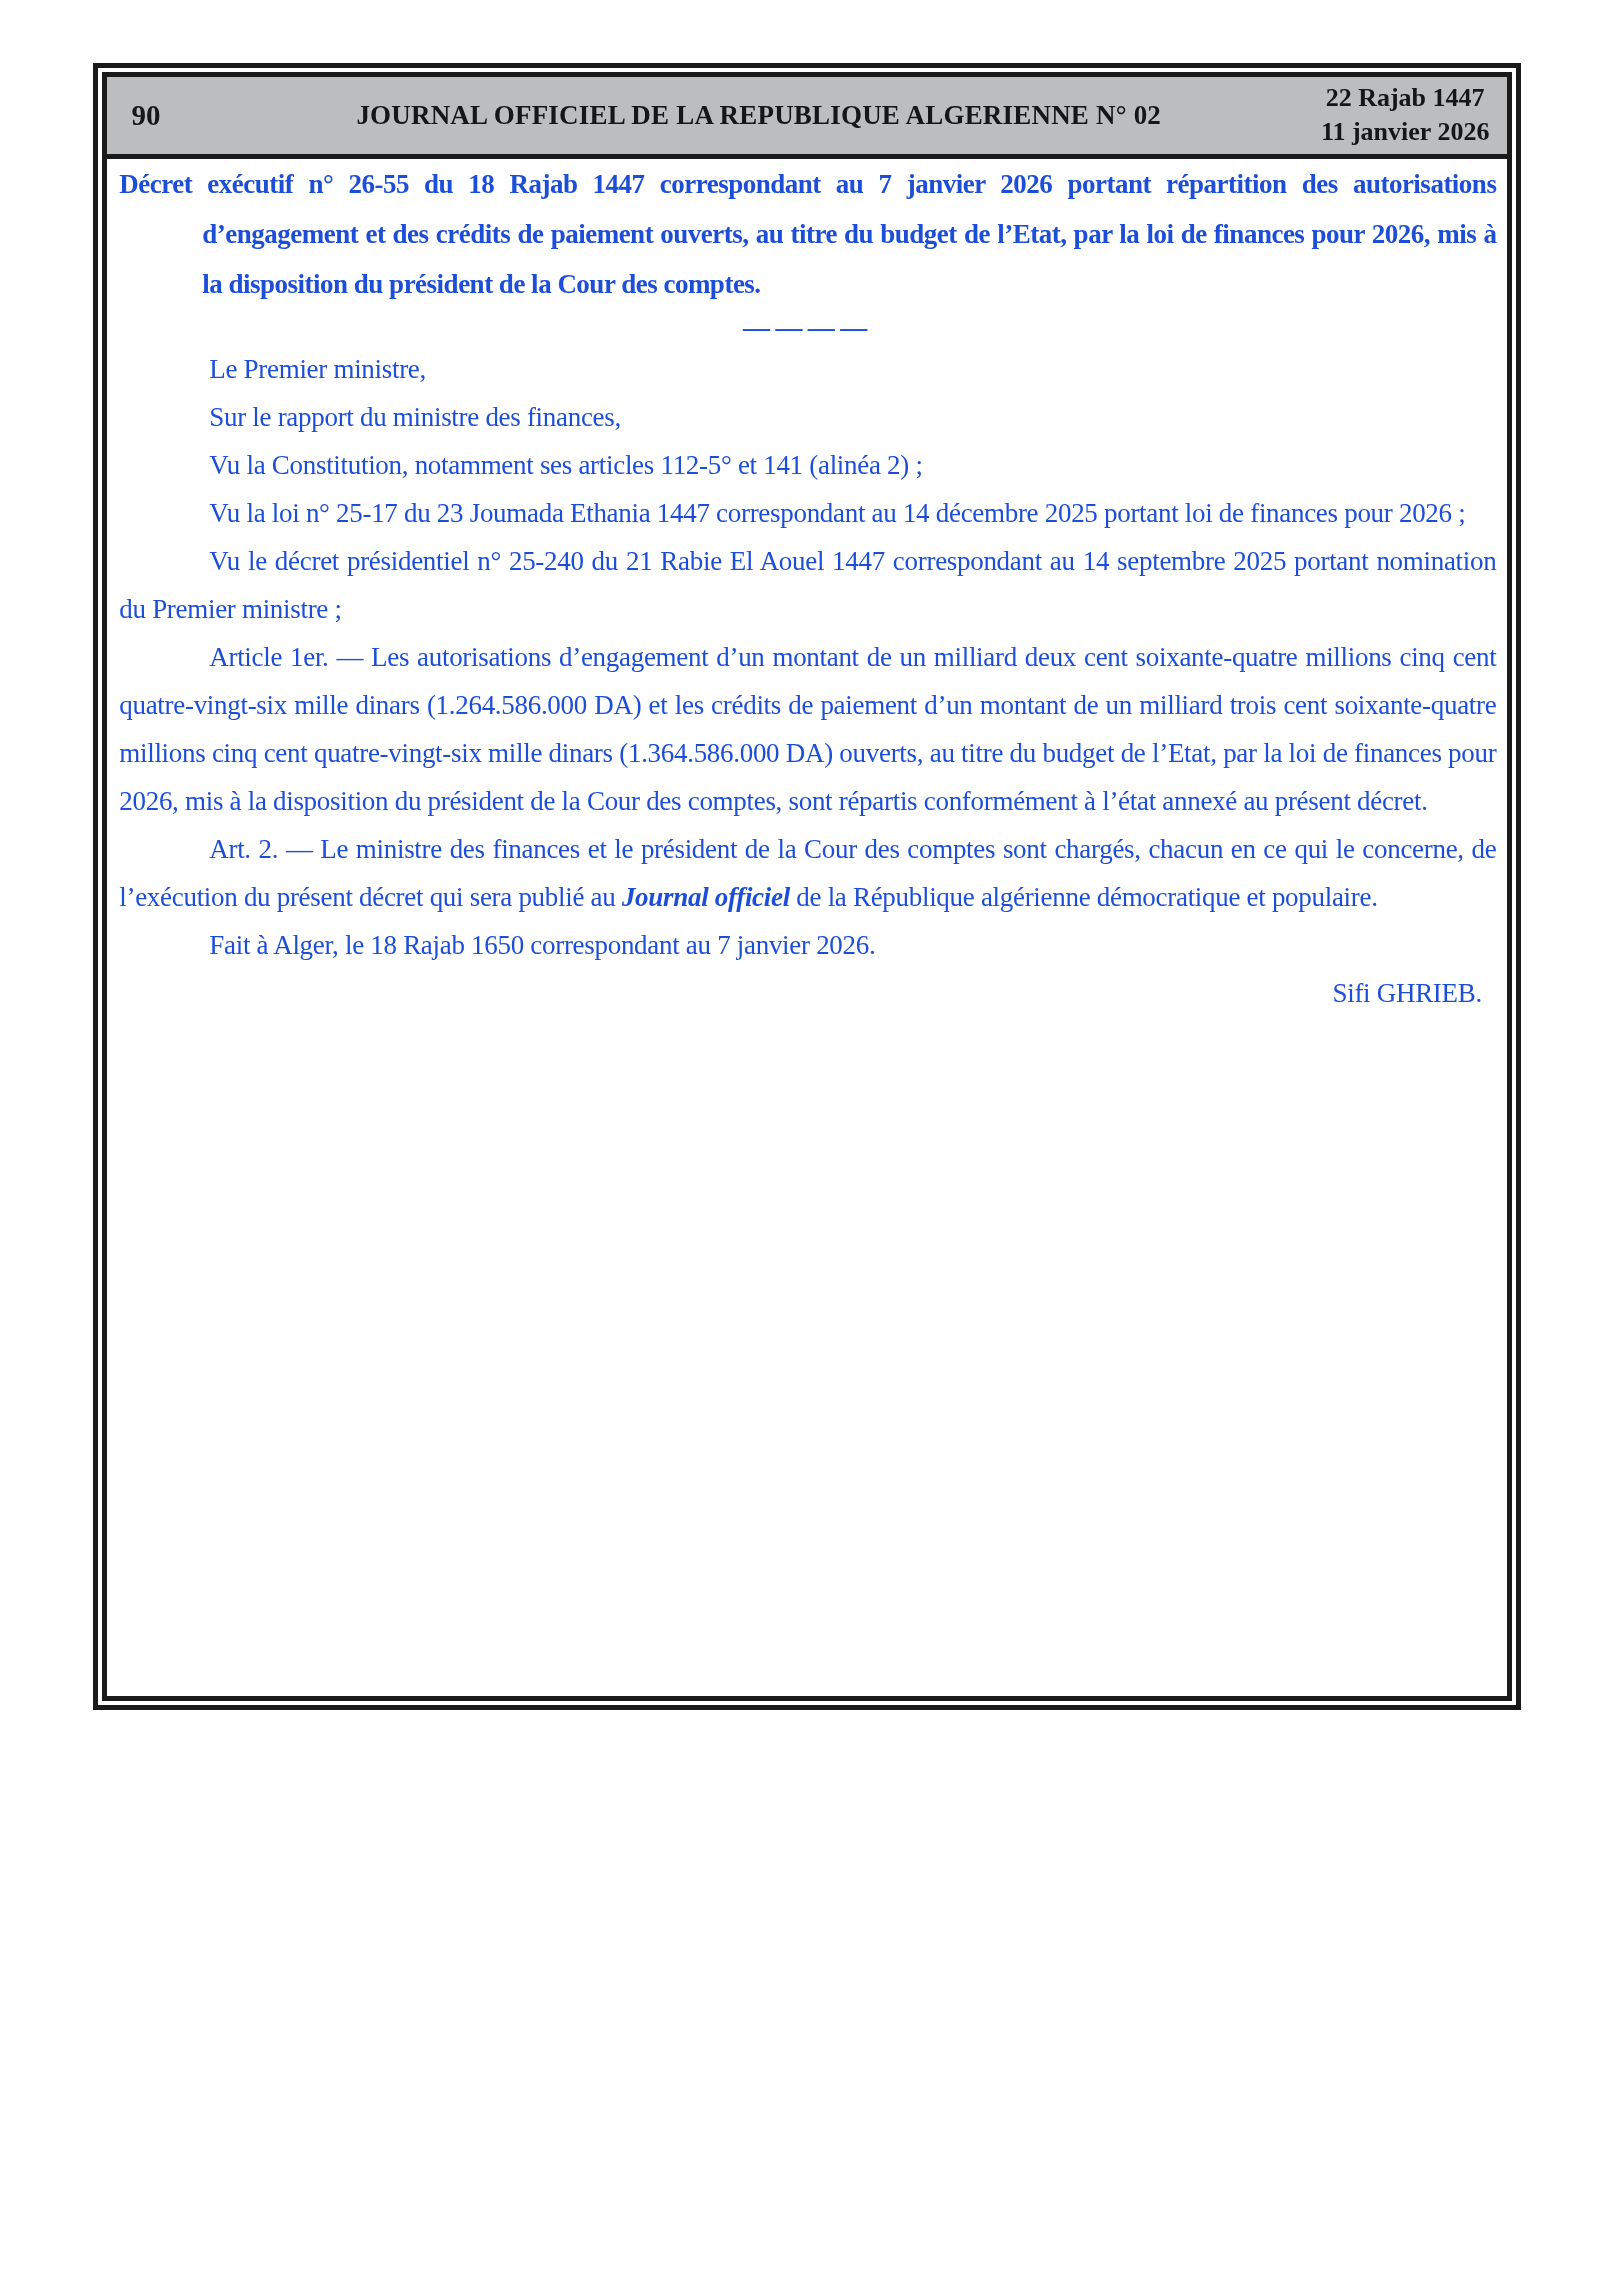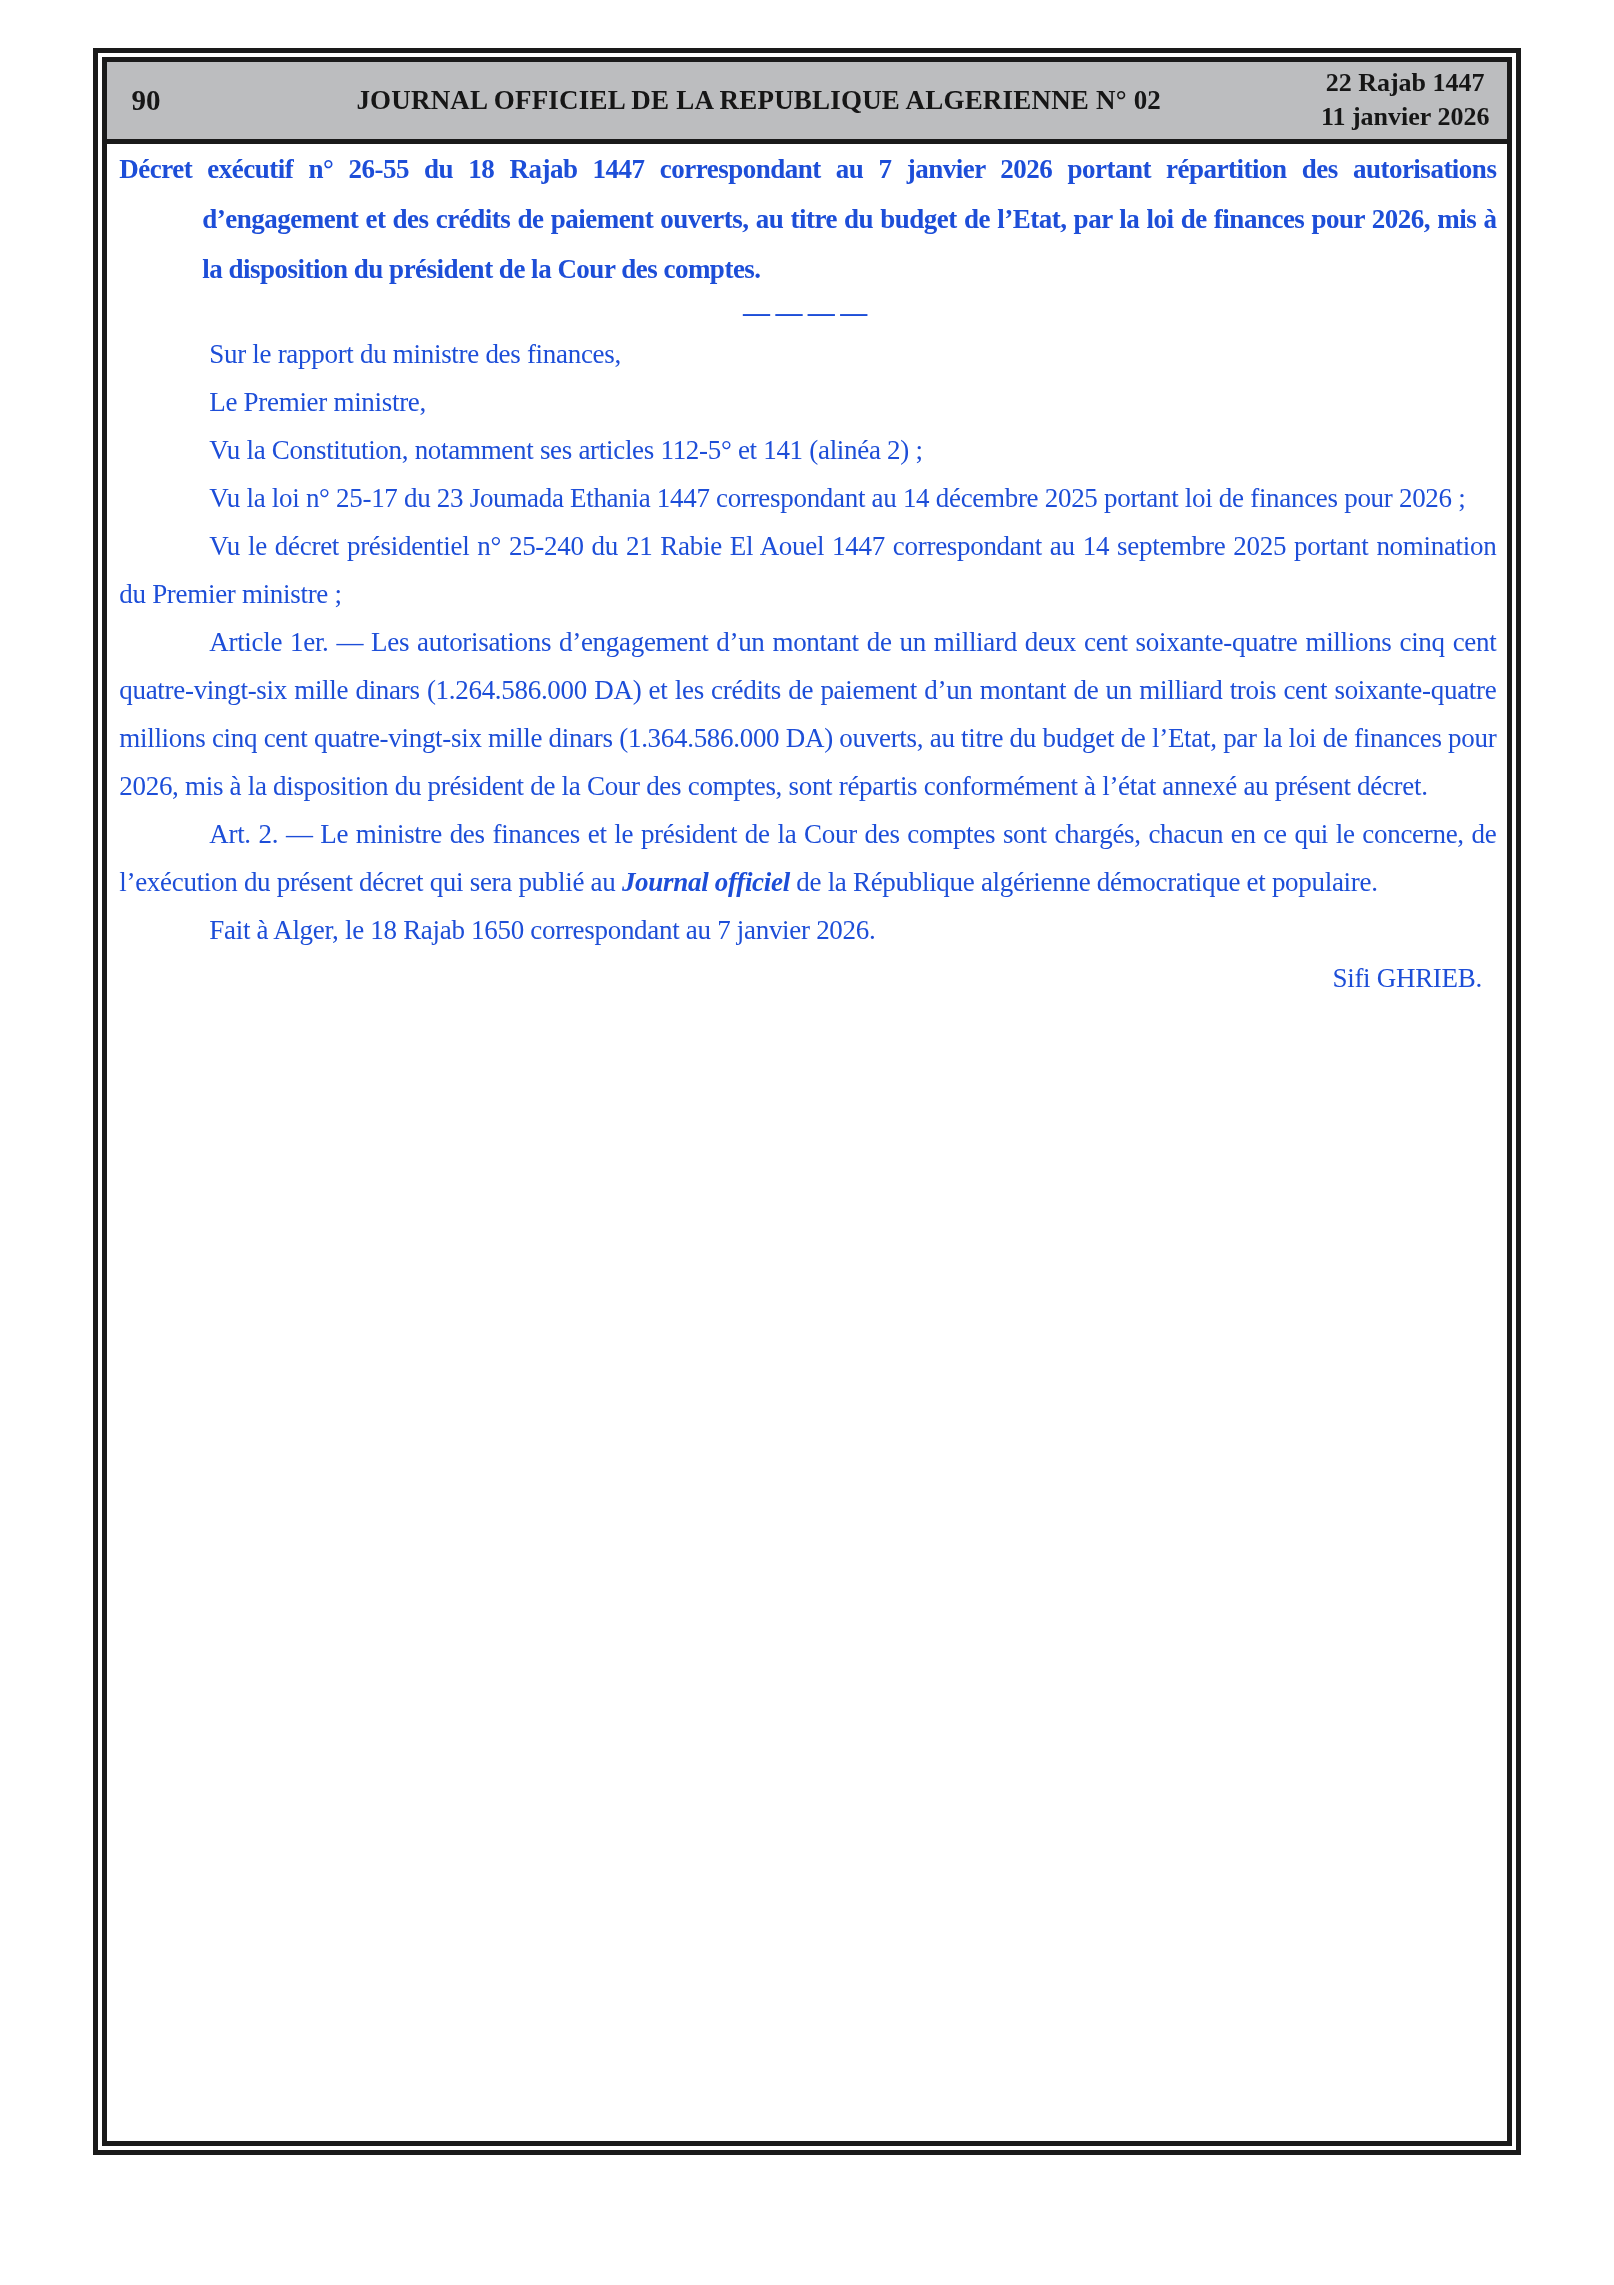--- a/index.html
+++ b/index.html
@@ -10,23 +10,23 @@
   body {
     width: 1615px;
     height: 2285px;
     position: relative;
     font-family: "Liberation Serif", "DejaVu Serif", serif;
     color: #161616;
   }
   .page-frame {
     position: absolute;
     left: 93px;
-    top: 48px;
+    top: 63px;
     width: 1428px;
-    height: 2107px;
+    height: 1647px;
     box-sizing: border-box;
     border: 5.4px solid #1a1a1a;
     padding: 3.6px;
     background: #ffffff;
   }
   .frame-inner {
     box-sizing: border-box;
     width: 100%;
     height: 100%;
     border: 5.4px solid #1a1a1a;
@@ -126,23 +126,23 @@
         <div>11 janvier 2026</div>
       </div>
     </header>
 
     <main class="content">
 
       <p class="doc-title">Décret exécutif n° 26-55 du 18 Rajab 1447 correspondant au 7 janvier 2026 portant répartition des autorisations d’engagement et des crédits de paiement ouverts, au titre du budget de l’Etat, par la loi de finances pour 2026, mis à la disposition du président de la Cour des comptes.</p>
 
       <p class="separator">————</p>
 
+      <p class="para para-first">Le Premier ministre,</p>
+
       <p class="para">Sur le rapport du ministre des finances,</p>
-
-      <p class="para para-first">Le Premier ministre,</p>
 
       <p class="para">Vu la Constitution, notamment ses articles 112-5° et 141 (alinéa 2) ;</p>
 
 
       <p class="para">Vu la loi n° 25-17 du 23 Joumada Ethania 1447 correspondant au 14 décembre 2025 portant loi de finances pour 2026 ;</p>
 
       <p class="para">Vu le décret présidentiel n° 25-240 du 21 Rabie El Aouel 1447 correspondant au 14 septembre 2025 portant nomination du Premier ministre ;</p>
 
 
       <p class="article-one">Article 1er. — Les autorisations d’engagement d’un montant de un milliard deux cent soixante-quatre millions cinq cent quatre-vingt-six mille dinars (1.264.586.000 DA) et les crédits de paiement d’un montant de un milliard trois cent soixante-quatre millions cinq cent quatre-vingt-six mille dinars (1.364.586.000 DA) ouverts, au titre du budget de l’Etat, par la loi de finances pour 2026, mis à la disposition du président de la Cour des comptes, sont répartis conformément à l’état annexé au présent décret.</p>

